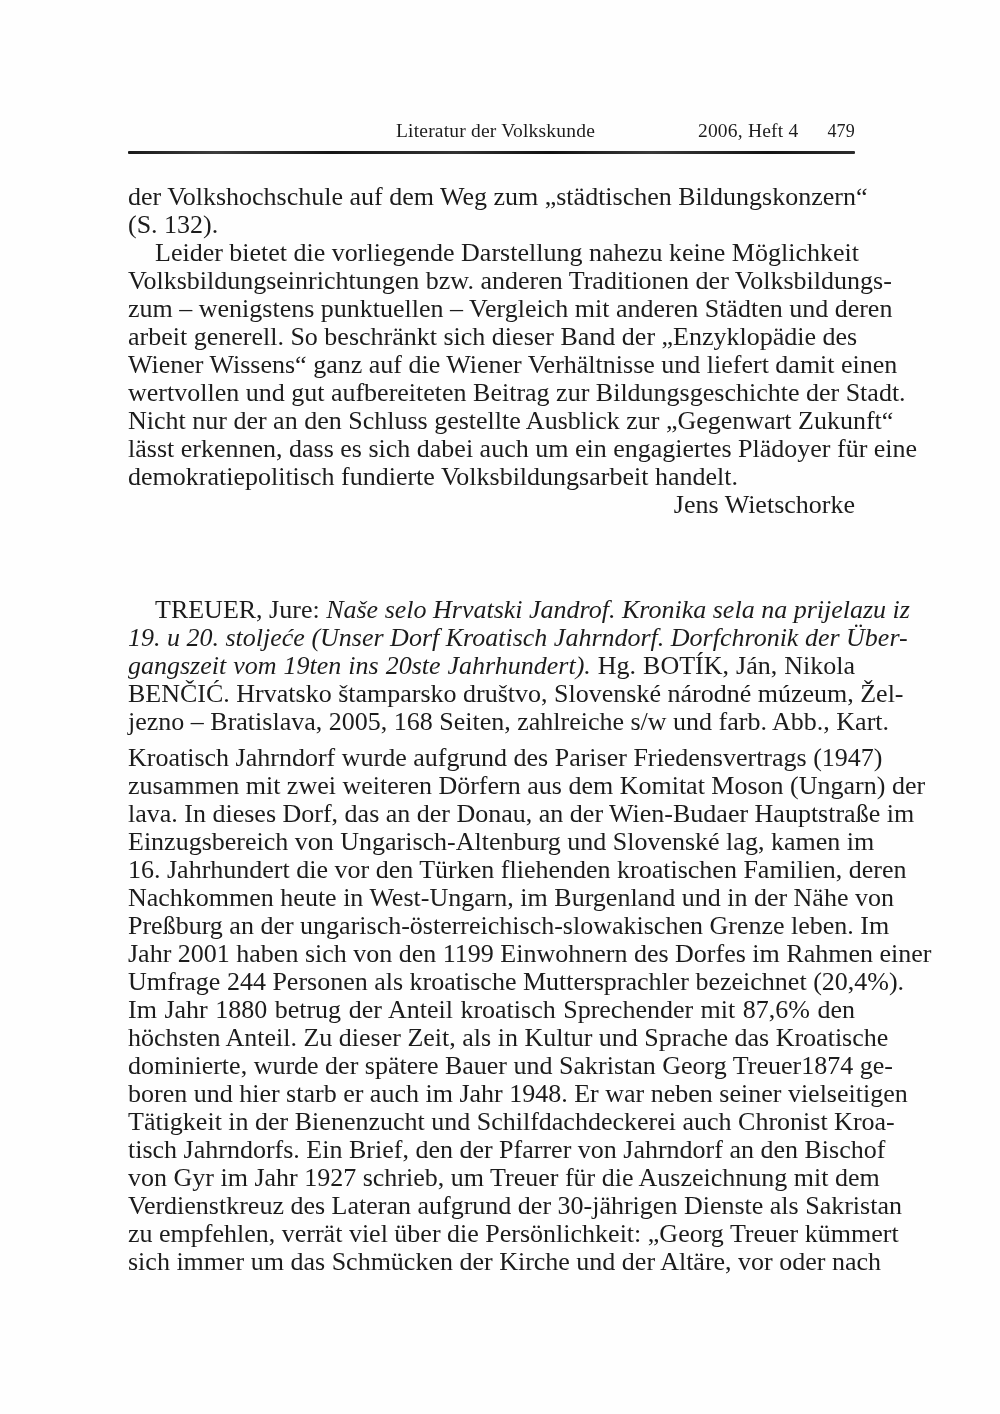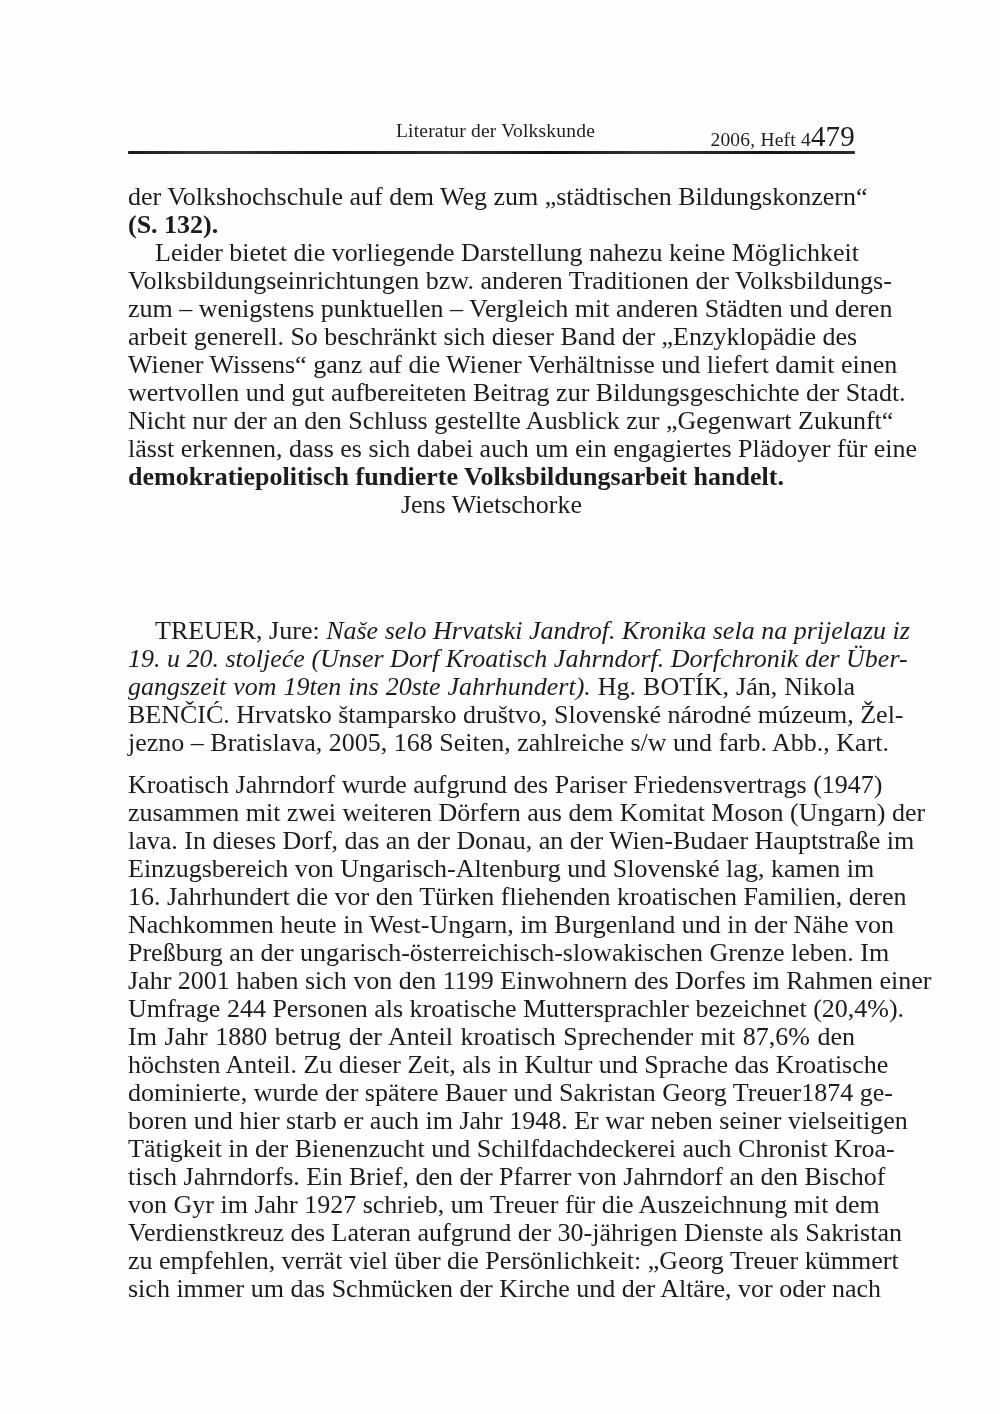--- a/index.html
+++ b/index.html
@@ -37,21 +37,22 @@
   .header-center {
     position: absolute;
     left: 8px;
     right: 0;
     text-align: center;
   }
   .header-left { position: relative; z-index: 1; }
   .header-right {
     position: relative;
     z-index: 1;
-    font-size: 29px;
+    font-size: 18px;
+    margin-left: 29px;
   }
   .header-rule {
     top: 151px;
     height: 3px;
     background: linear-gradient(to right,
       #1a1a1a 0%, #3d3d3d 12%, #161616 28%, #333 45%,
       #111 58%, #3a3a3a 72%, #141414 88%, #2c2c2c 100%);
     border-radius: 1px;
   }
   
@@ -61,35 +62,34 @@
     line-height: 28px;
   }
   .line {
     text-align: justify;
     text-align-last: justify;
     white-space: nowrap;
     overflow: visible;
   }
   .line.last-left {
     text-align-last: left;
-    font-weight: bold;
   }
   .line.indent {
     text-indent: 27px;
   }
   .it { font-style: italic; }
   .signature {
-    text-align: center;
+    text-align: right;
     line-height: 28px;
   }
   .citation-block {
-    margin-top: 98px;
+    margin-top: 77px;
   }
   .review2-block {
-    margin-top: 14px;
+    margin-top: 8px;
   }
 </style>
 </head>
 <body>
 
 <div class="page">
 
   <div class="content-col header-row">
     <span class="header-left">2006, Heft 4</span>
     <span class="header-center">Literatur der Volkskunde</span>

